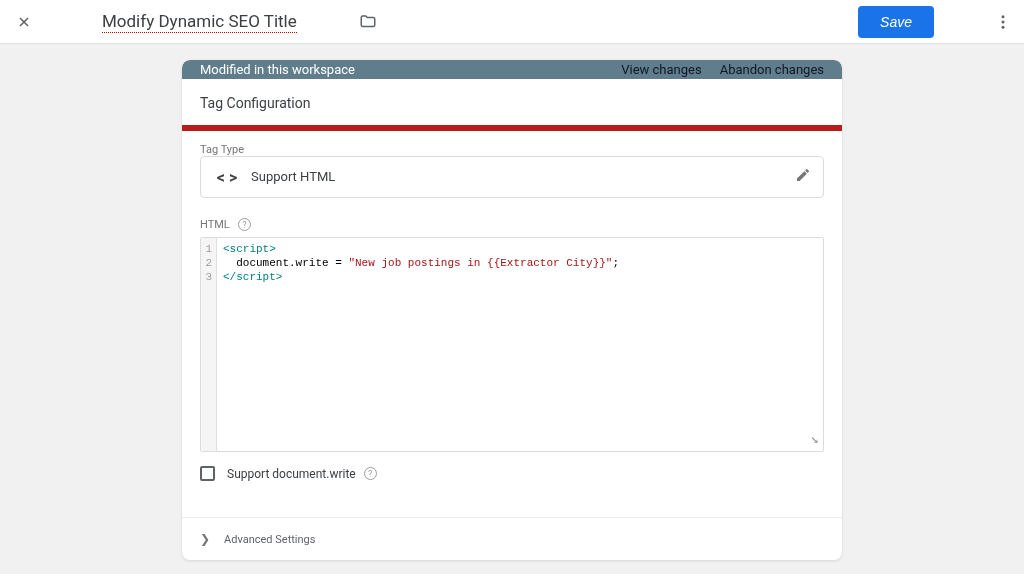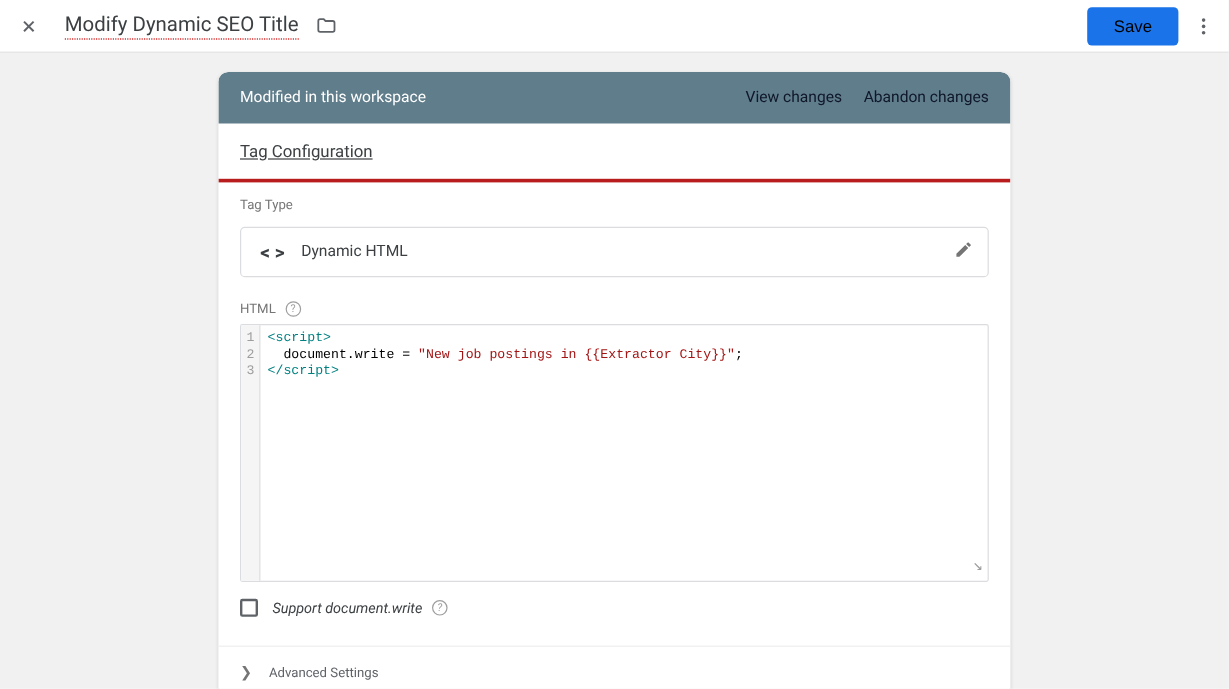--- a/index.html
+++ b/index.html
@@ -10,20 +10,21 @@
       height: 574px;
       overflow: hidden;
     }
     .header {
       background: #fff;
       height: 44px;
       display: flex;
       align-items: center;
       padding: 0 12px;
       border-bottom: 1px solid #e0e0e0;
+      gap: 48px;
     }
     .close-btn {
       width: 24px; height: 24px;
       display: flex; align-items: center; justify-content: center;
       cursor: pointer;
       color: #5f6368;
       margin-right: 18px;
     }
     .title {
       font-size: 17px;
@@ -32,27 +33,28 @@
       padding-bottom: 1px;
     }
     .folder-icon {
       margin-left: 14px;
       color: #5f6368;
       display: flex;
     }
     .spacer { flex: 1; }
     .save-btn {
       background: #1a73e8;
-      color: #000000;
+      color: #ffffff;
       border: none;
       border-radius: 4px;
       padding: 8px 22px;
       font-size: 14px;
       font-weight: 500;
       cursor: pointer;
+      font-style: italic;
     }
     .more-btn {
       margin-left: 12px;
       color: #5f6368;
       cursor: pointer;
       display: flex;
       align-items: center;
     }
     .content {
       padding-top: 16px;
@@ -62,47 +64,46 @@
     .card {
       width: 660px;
       background: #fff;
       border-radius: 8px;
       box-shadow: 0 1px 3px rgba(60,64,67,.15);
       overflow: hidden;
     }
     .banner {
       background: #607d8b;
       color: #fff;
-      padding: 14px 18px;
+      padding: 2px 18px;
       display: flex;
       align-items: center;
       font-size: 13px;
       border-radius: 8px 8px 0 0;
     }
     .banner-text { flex: 1; }
     .banner-link {
       color: #0f172a;
       font-size: 13px;
       margin-left: 18px;
       cursor: pointer;
     }
     .section-header {
       padding: 16px 18px 14px;
       font-size: 14px;
       color: #3c4043;
-      border-bottom: 3px solid #b91c1c;
-      text-decoration: underline;
+      border-bottom: 6px solid #b91c1c;
     }
     .body {
       padding: 12px 18px 14px;
     }
     .label {
       font-size: 11px;
       color: #757575;
-      margin-bottom: 12px;
+      margin-bottom: 0;
     }
     .tag-type-box {
       border: 1px solid #dadce0;
       border-radius: 4px;
       padding: 10px 12px;
       display: flex;
       align-items: center;
       margin-bottom: 20px;
     }
     .code-icon {
@@ -181,22 +182,21 @@
     .resize-handle {
       position: absolute;
       right: 4px;
       bottom: 4px;
       color: #9e9e9e;
       font-size: 14px;
     }
     .checkbox-row {
       display: flex;
       align-items: center;
-      margin-bottom: 10px;
-      font-style: italic;
+      margin-bottom: 22px;
     }
     .checkbox {
       width: 15px;
       height: 15px;
       border: 2px solid #5f6368;
       border-radius: 2px;
       margin-right: 12px;
       cursor: pointer;
     }
     .checkbox-label {
@@ -253,21 +253,21 @@
       <span class="banner-text">Modified in this workspace</span>
       <span class="banner-link">View changes</span>
       <span class="banner-link">Abandon changes</span>
     </div>
     <div class="section-header">Tag Configuration</div>
     <div class="body">
       <div class="label">Tag Type</div>
       <div class="tag-type-box">
         <div class="code-icon">&lt;&nbsp;&gt;</div>
         <div class="tag-type-info">
-          <div class="tag-type-title">Dynamic HTML</div>
+          <div class="tag-type-title">Support HTML</div>
         </div>
         <span class="edit-icon">
           <svg width="16" height="16" viewBox="0 0 24 24" fill="currentColor">
               <path d="M3 17.25V21h3.75L17.81 9.94l-3.75-3.75L3 17.25zM20.71 7.04a1 1 0 0 0 0-1.41l-2.34-2.34a1 1 0 0 0-1.41 0l-1.83 1.83 3.75 3.75 1.83-1.83z"></path>
             </svg>
         </span>
       </div>
 
       <div class="html-label-row">
         <span class="html-label">HTML</span>

